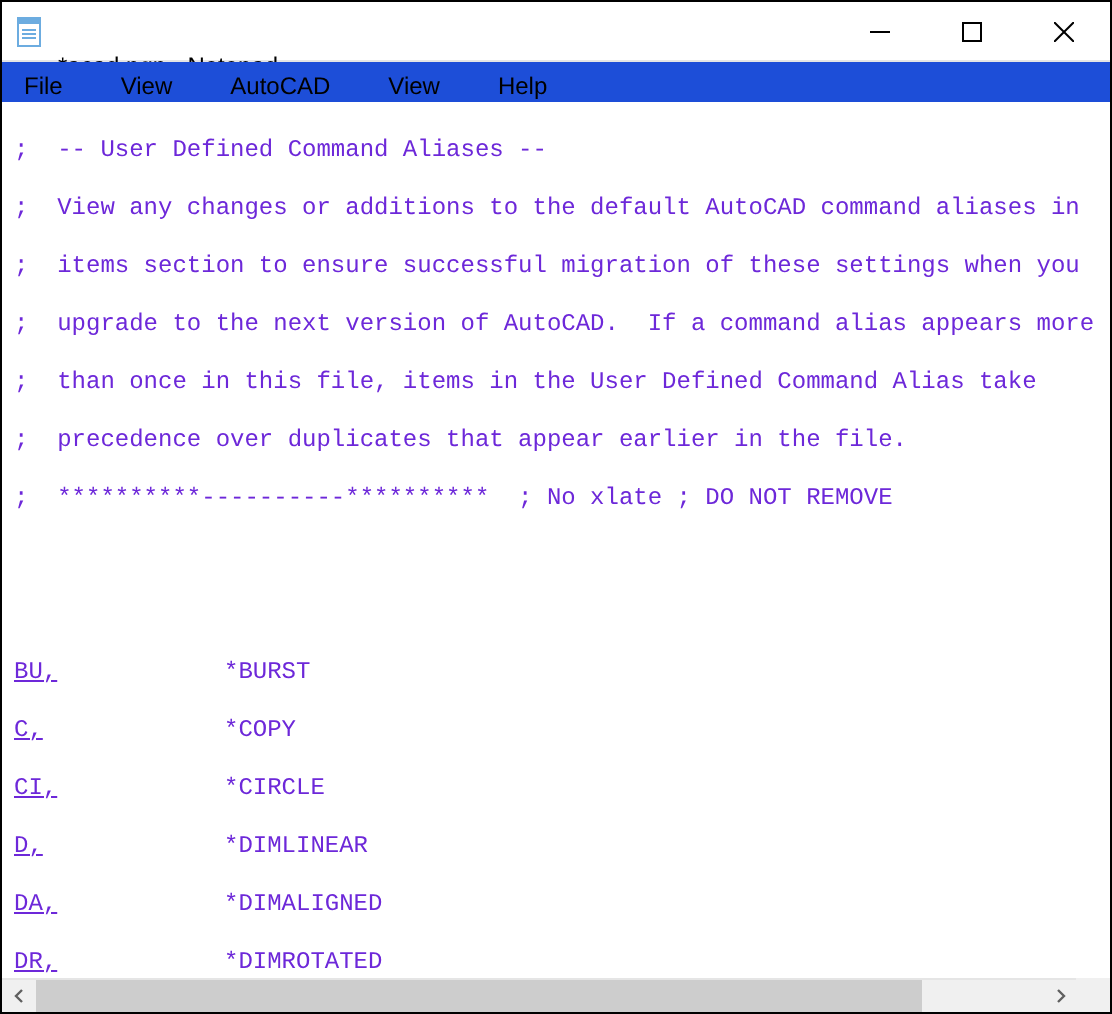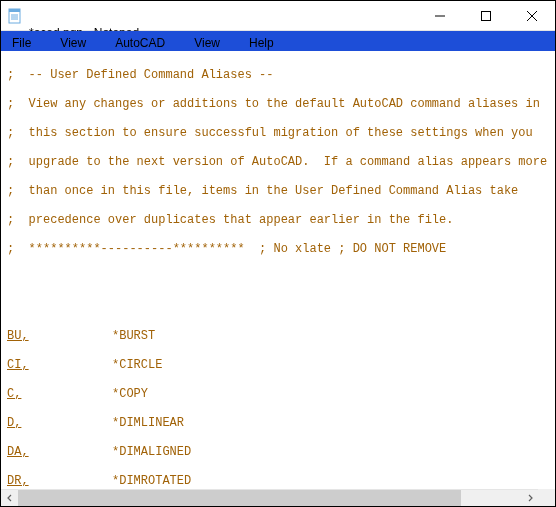--- a/index.html
+++ b/index.html
@@ -53,21 +53,21 @@
     color: #000;
   }
   .editor {
     flex: 1;
     overflow: hidden;
     padding: 2px 4px 0 6px;
     font-family: Consolas, "Courier New", monospace;
     font-size: 12px;
     line-height: 14.5px;
     white-space: pre;
-    color: #a16207;
+    color: #6d28d9;
   }
   .line { white-space: pre; }
   .alias { display: inline-block; width: 105px; text-decoration: underline; }
   .scroll-h {
     height: 17px;
     background: #f0f0f0;
     display: flex;
     align-items: stretch;
     border-top: 1px solid #e5e5e5;
   }
@@ -121,30 +121,30 @@
   <span class="menuitem">File</span>
   <span class="menuitem">View</span>
   <span class="menuitem">AutoCAD</span>
   <span class="menuitem">View</span>
   <span class="menuitem">Help</span>
 </div>
 
 <div class="editor">
 <div class="line">;  -- User Defined Command Aliases --</div>
 <div class="line">;  View any changes or additions to the default AutoCAD command aliases in</div>
-<div class="line">;  this section to ensure successful migration of these settings when you</div>
+<div class="line">;  items section to ensure successful migration of these settings when you</div>
 <div class="line">;  upgrade to the next version of AutoCAD.  If a command alias appears more</div>
 <div class="line">;  than once in this file, items in the User Defined Command Alias take</div>
 <div class="line">;  precedence over duplicates that appear earlier in the file.</div>
 <div class="line">;  **********----------**********  ; No xlate ; DO NOT REMOVE</div>
 <div class="line">&nbsp;</div>
 <div class="line">&nbsp;</div>
 <div class="line"><span class="alias">BU,</span><span>*BURST</span></div>
+<div class="line"><span class="alias">C,</span><span>*COPY</span></div>
 <div class="line"><span class="alias">CI,</span><span>*CIRCLE</span></div>
-<div class="line"><span class="alias">C,</span><span>*COPY</span></div>
 <div class="line"><span class="alias">D,</span><span>*DIMLINEAR</span></div>
 <div class="line"><span class="alias">DA,</span><span>*DIMALIGNED</span></div>
 <div class="line"><span class="alias">DR,</span><span>*DIMROTATED</span></div>
 
 
 
 
 
 
 

